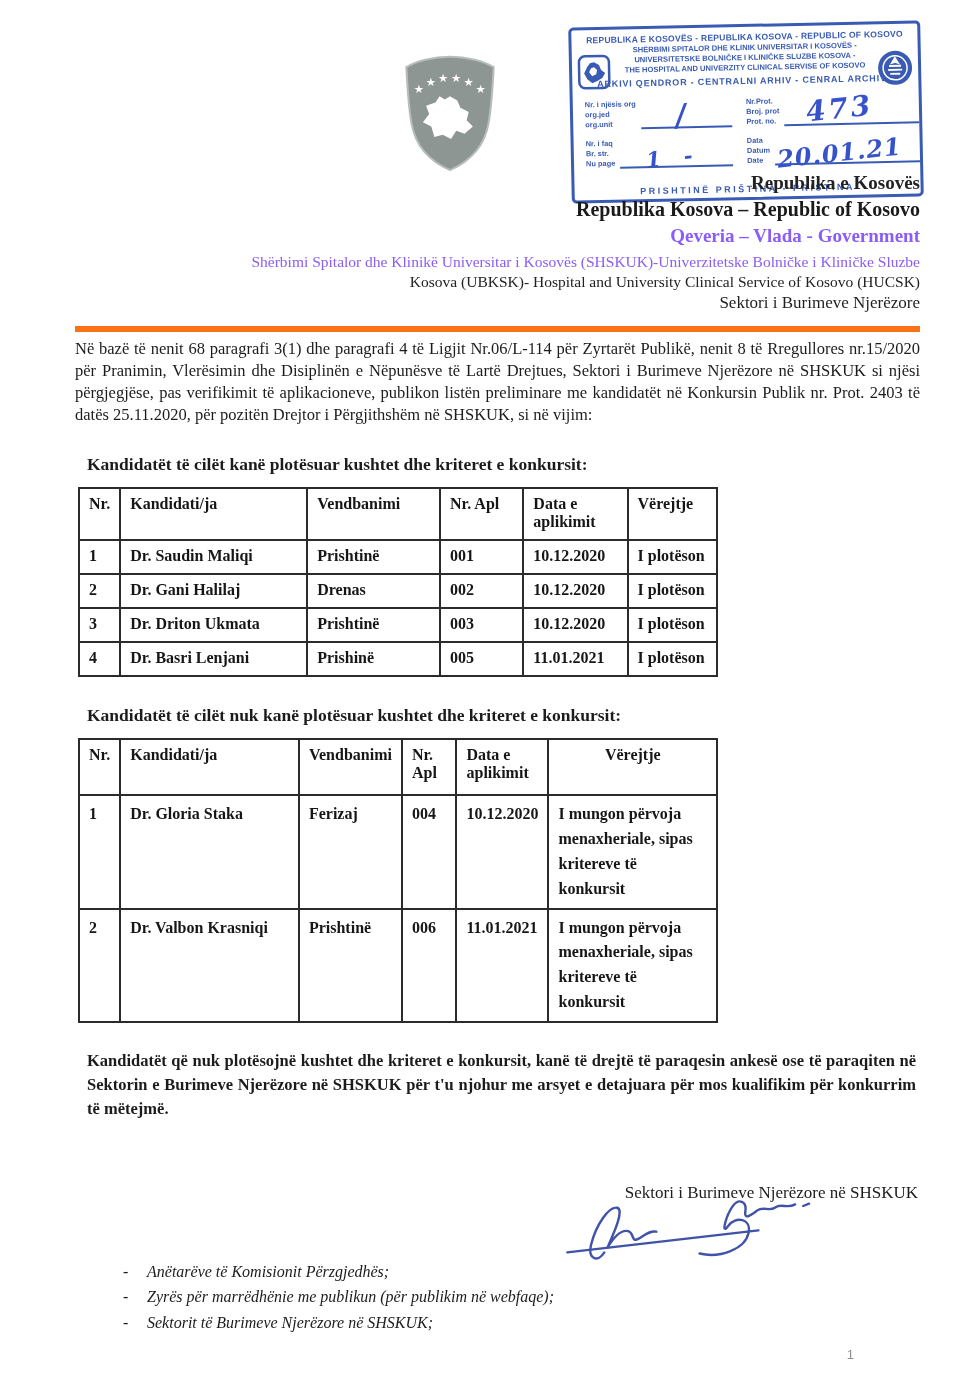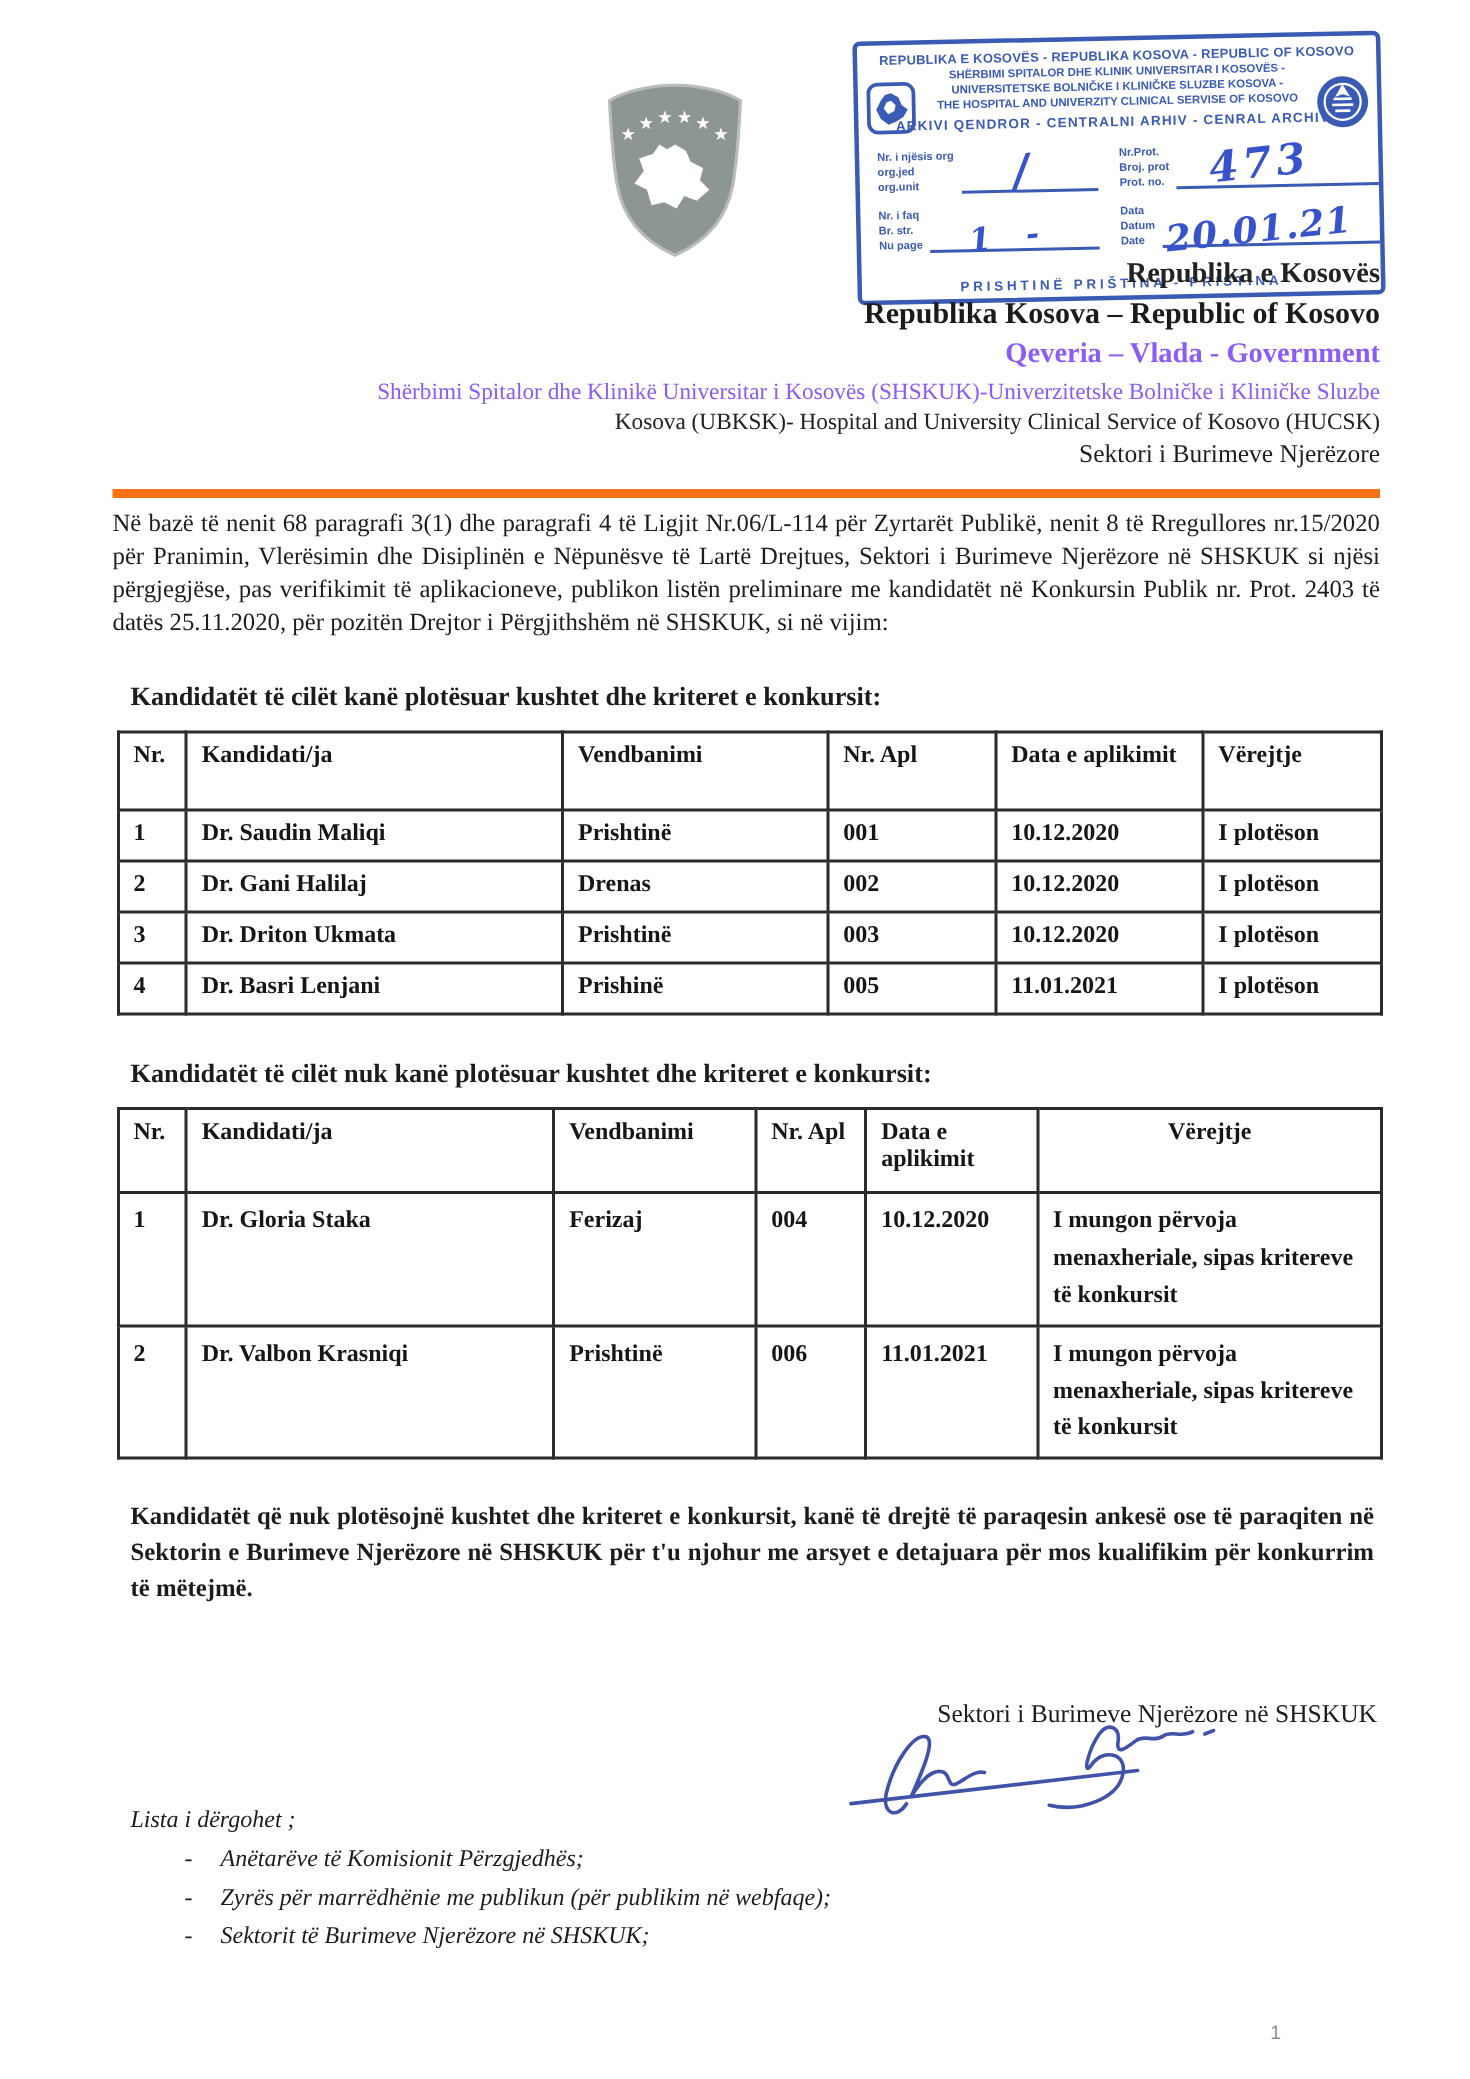--- a/index.html
+++ b/index.html
@@ -65,21 +65,21 @@
   .stamp-emblem.right { right: 3px; }
 
   
   .intro {
     border-top: 6px solid #f97316;
     margin-top: 8px; padding-top: 6px;
     font-size: 16.5px; line-height: 1.34; text-align: justify;
   }
   .tbl-heading { margin: 28px 0 0 12px; font-size: 17.5px; font-weight: 700; }
   table {
-    width: 844px; margin: 12px 0 16px 3px;
+    width: 640px; margin: 12px 0 16px 3px;
     border-collapse: collapse;
     font-size: 16px; font-weight: 700; color: #161616;
   }
   th, td { border: 2px solid #2b2b2b; padding: 6px 9px; text-align: left; vertical-align: top; }
   thead th { height: 52px; }
   .t2 thead th { height: 56px; }
   .t2 thead th:last-child { text-align: center; }
   .t1 tbody td { height: 34px; }
   .t2 tbody td { height: 82px; line-height: 1.55; }
   .t1 col:nth-child(1), .t2 col:nth-child(1) { width: 5.4%; }
@@ -306,21 +306,20 @@
         <g stroke="#4053a8" stroke-width="2.4" fill="none" stroke-linecap="round" transform="rotate(-3 160 37)">
           <path d="M18,58 L210,46"></path>
           <path d="M55,60 C48,70 38,66 42,52 C48,32 62,14 70,16 C78,18 64,44 58,56 C66,44 74,38 80,40 C86,42 82,52 90,48 C96,45 102,40 108,42"></path>
           <path d="M150,66 C170,72 196,64 200,48 C204,34 188,30 180,40 C172,50 178,30 186,20 C192,13 200,16 198,26 C196,36 204,30 210,26 C216,22 222,28 228,24 C234,20 240,26 248,22"></path>
           <path d="M256,24 L262,22"></path>
         </g>
       </svg>
     </div>
 
     <div class="dist">
-      <div class="dist-heading">Lista i dërgohet ;</div>
       <ul>
           <li>Anëtarëve të Komisionit Përzgjedhës;</li>
           <li>Zyrës për marrëdhënie me publikun (për publikim në webfaqe);</li>
           <li>Sektorit të Burimeve Njerëzore në SHSKUK;</li>
         </ul>
     </div>
 
   </div>
 
   <div class="page-number">1</div>

